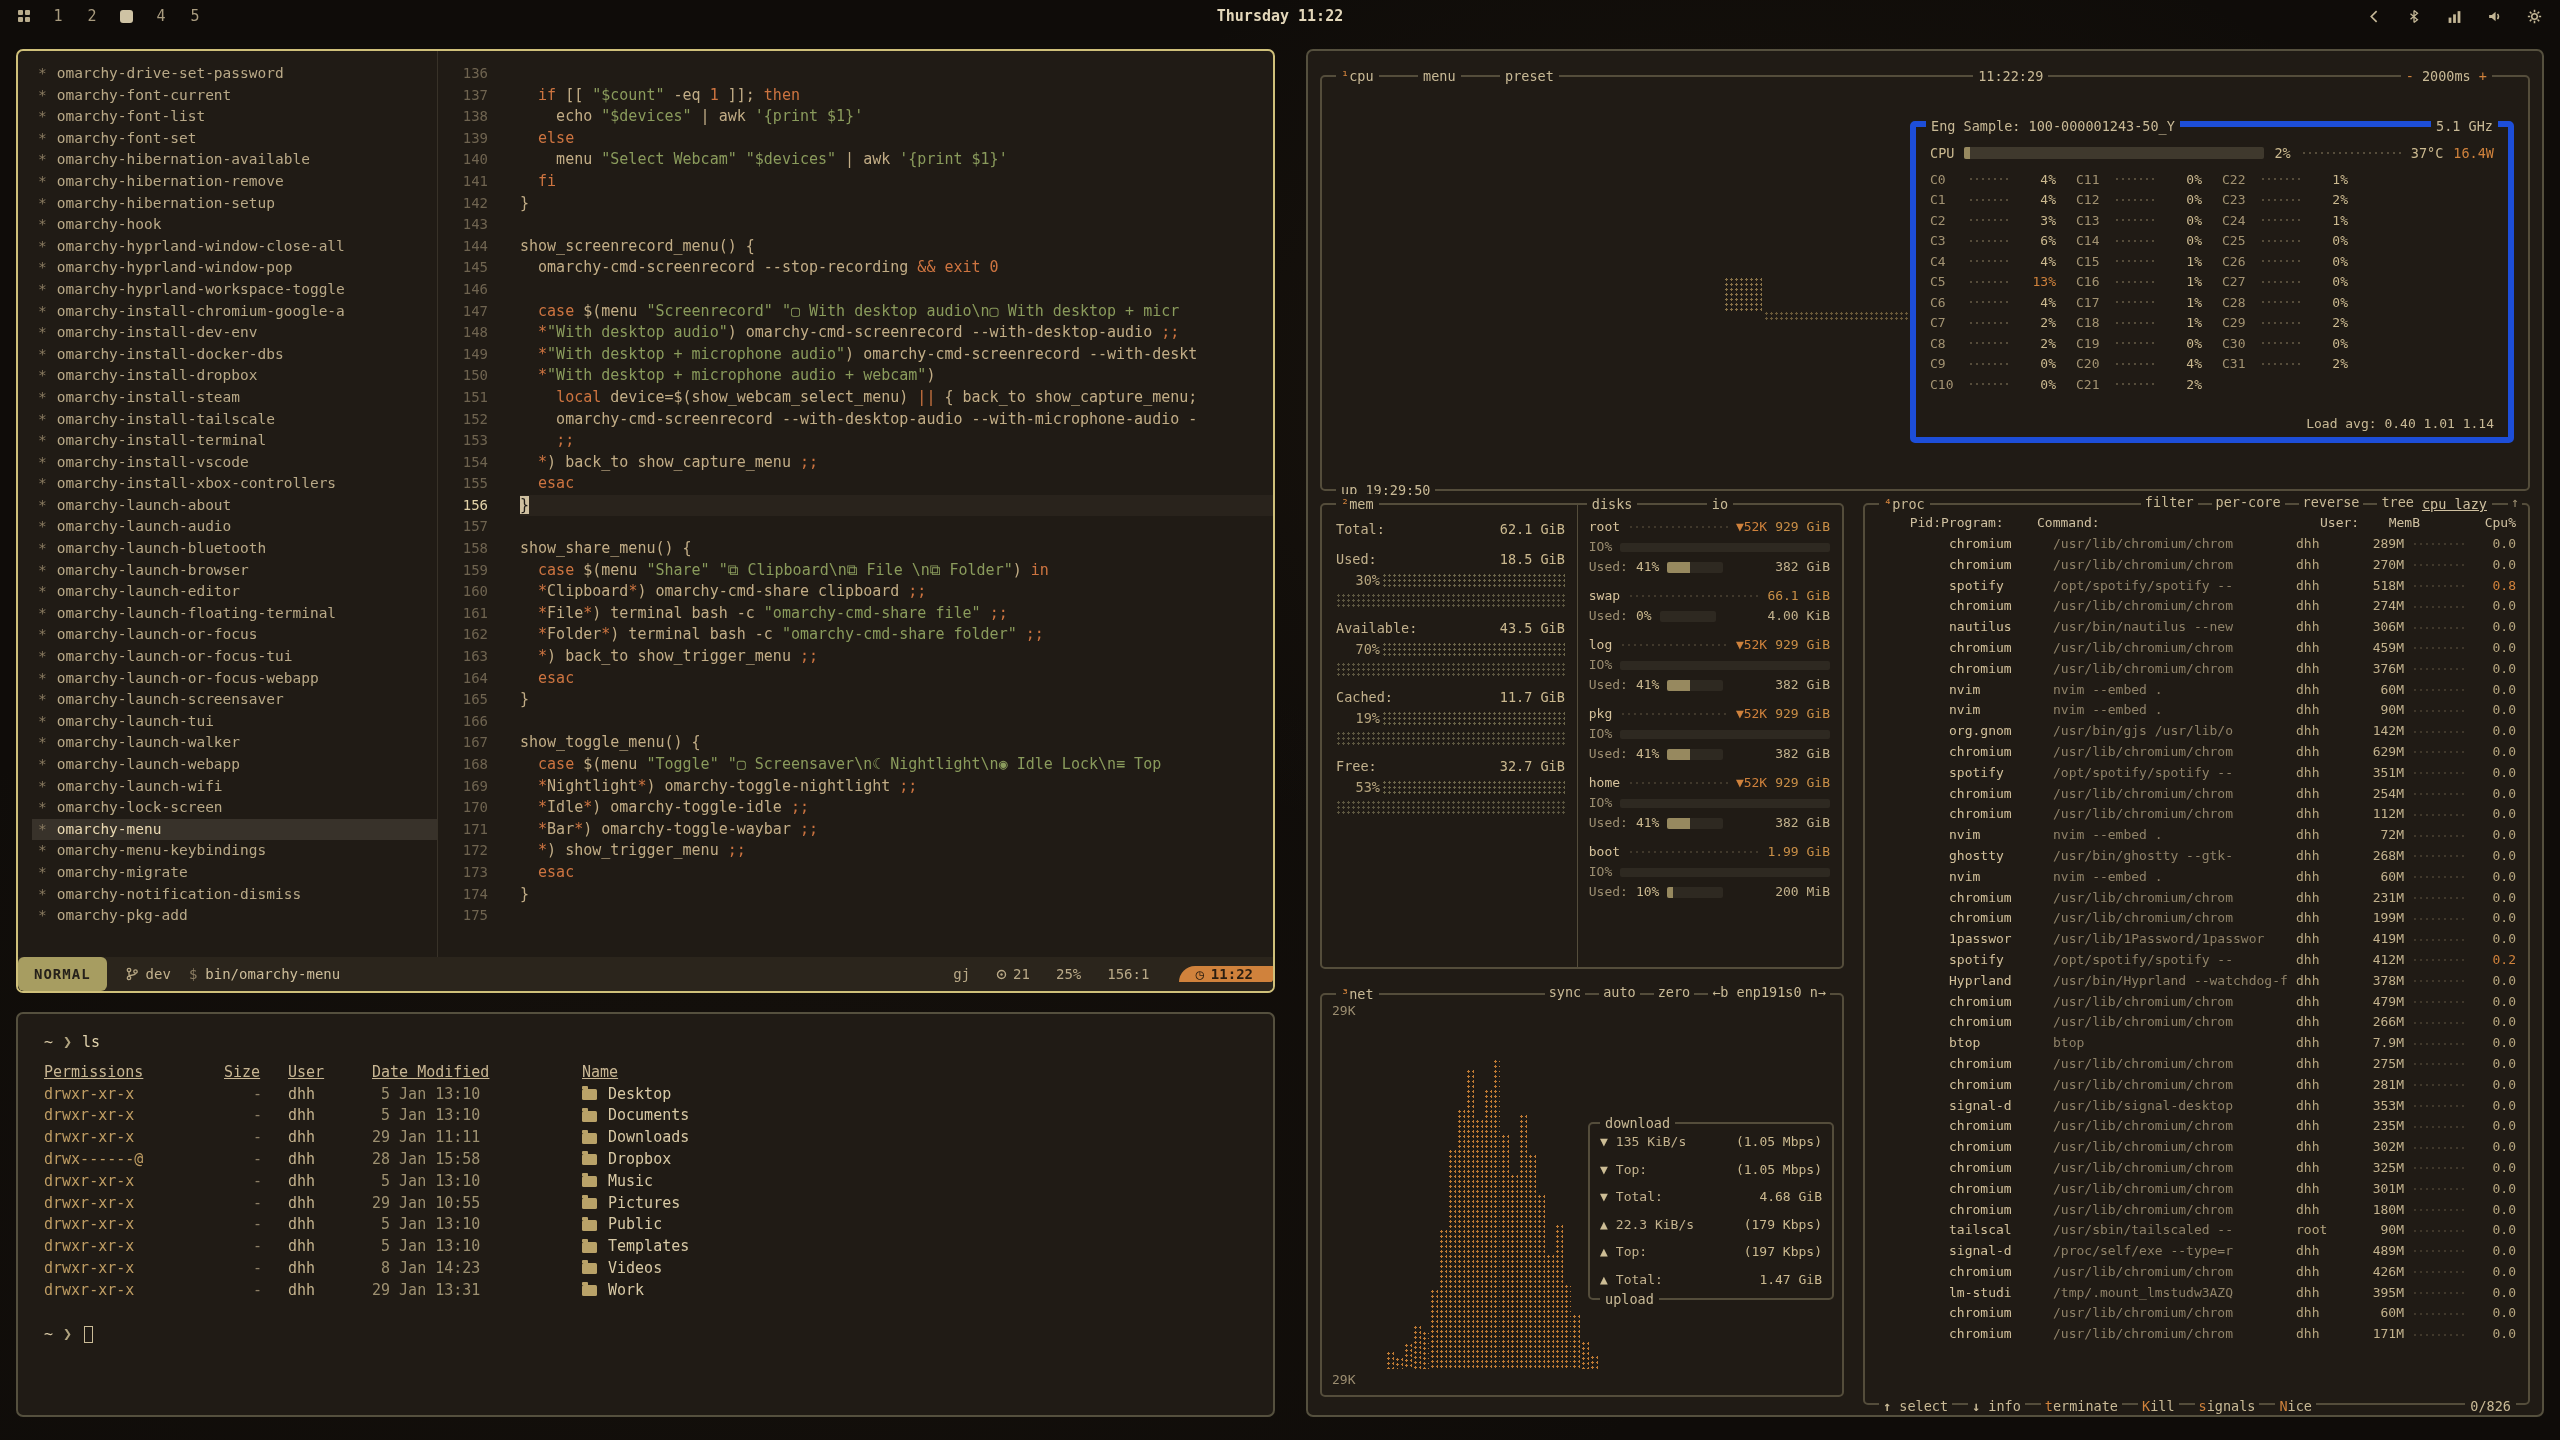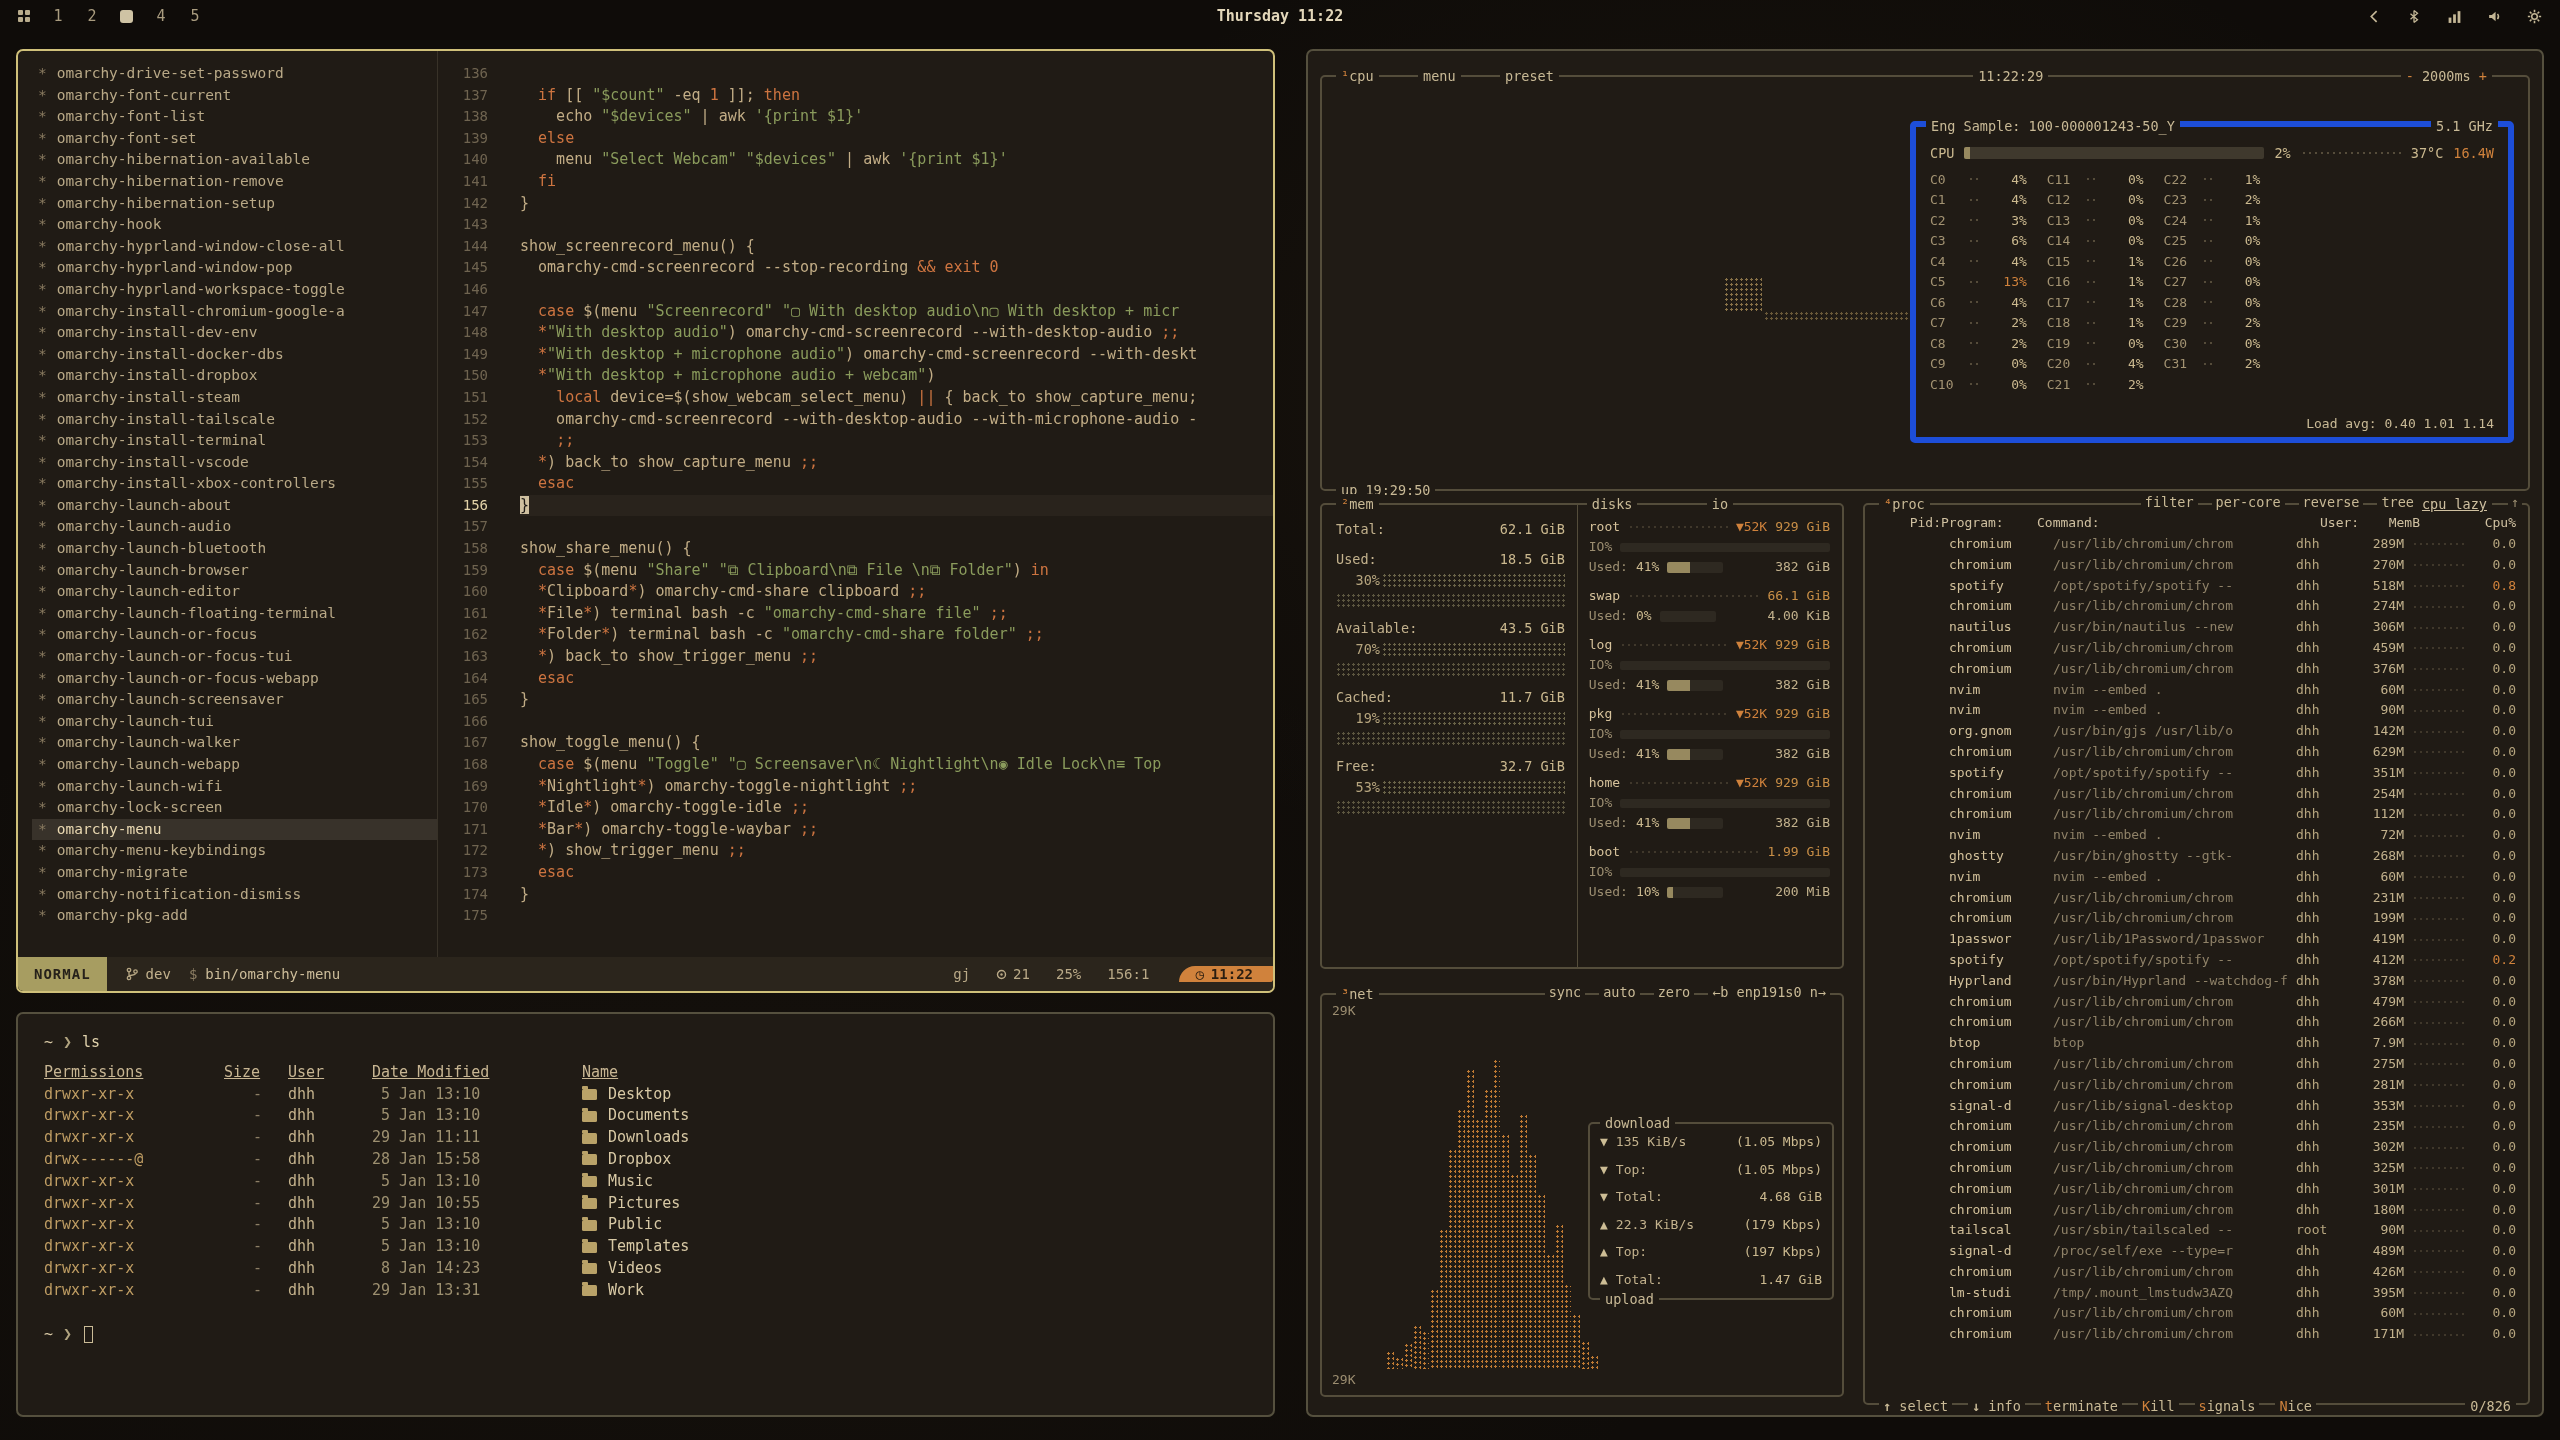--- a/index.html
+++ b/index.html
@@ -47,21 +47,21 @@
   .cl { height:21.6px; line-height:21.6px; white-space:pre; color:#c2ad86; }
   .cl.curline { background:rgba(255,235,190,.045); }
   .cl i { font-style:normal; }
   .cl i.kw { color:#cd7440; }
   .cl i.str { color:#8a9b5c; }
   .cl i.num { color:#cd7440; }
   .cl i.cursor { background:#cfc0a0; color:#1d1914; }
   .statusline { height:34px; background:#2b251c; border-radius:0 0 5px 5px; display:flex; align-items:center;
                 font-size:14px; color:#b9a987; overflow:hidden; }
   .chip.mode { background:#a79d61; color:#26211a; font-weight:bold; letter-spacing:1px; height:100%;
-               display:flex; align-items:center; padding:0 16px; }
+               display:flex; align-items:center; padding:0 16px;border-radius:6px; }
   .sl-branch { margin-left:18px; display:flex; align-items:center; gap:7px; color:#c3b28d; }
   .sl-prompt { margin-left:18px; color:#8b7d63; }
   .sl-file { margin-left:8px; color:#cdbd9a; }
   .sl-right { margin-left:auto; display:flex; align-items:center; gap:26px; }
   .sl-diag { display:flex; align-items:center; gap:6px; }
   .chip.time { background:#d0823c; color:#2a1d10; font-weight:bold; height:100%; display:flex; align-items:center;
                gap:7px; padding:0 20px 0 16px; border-radius:17px 0 3px 0; margin-left:4px; }
 
   
   #terminal { left:16px; top:1012px; width:1259px; height:405px; padding:18px 26px; font-size:15px; }
@@ -101,21 +101,21 @@
   
   #cpu-box { left:12px; top:24px; right:12px; height:416px; }
   .cpu-graph { position:absolute; left:14px; top:28px; bottom:40px; width:580px; }
   .gdots { position:absolute; background-image:radial-gradient(#8a7348 34%, transparent 35%); background-size:5px 5px; }
   .gdots.a { left:388px; top:50%; width:38px; height:34px; }
   .gdots.b { left:428px; top:60%; width:152px; height:11px; opacity:.7; }
   .cpu-stats { position:absolute; top:44px; right:14px; width:604px; bottom:46px; border:6px solid #1d4ed8; border-radius:5px; padding:14px 14px 8px; }
   .cpu-total { display:flex; align-items:center; gap:10px; height:24px; font-size:13.5px; color:#cbb98f; }
   .cpu-total .big { width:300px; }
   .cpu-total .ow { color:#d0823c; }
-  .core-grid { display:grid; grid-template-columns:repeat(5,1fr); grid-template-rows:repeat(11,20.5px);
+  .core-grid { display:grid; grid-template-columns:repeat(4,1fr); grid-template-rows:repeat(11,20.5px);
                grid-auto-flow:column; column-gap:20px; margin-top:4px; }
   .core { display:flex; gap:8px; align-items:center; font-size:13px; }
   .core .cn { width:30px; color:#a3937２; color:#a39372; }
   .core .cv { width:38px; text-align:right; color:#cbb98f; }
   .core .cv.hi { color:#d0823c; }
   .loadavg { position:absolute; bottom:6px; right:14px; color:#c9ba96; font-size:13px; }
 
   
   #mem-box { left:12px; top:452px; width:524px; height:466px;text-align:right; }
   .vdiv { position:absolute; left:49%; top:0; bottom:0; width:1px; background:#544d3b; }

